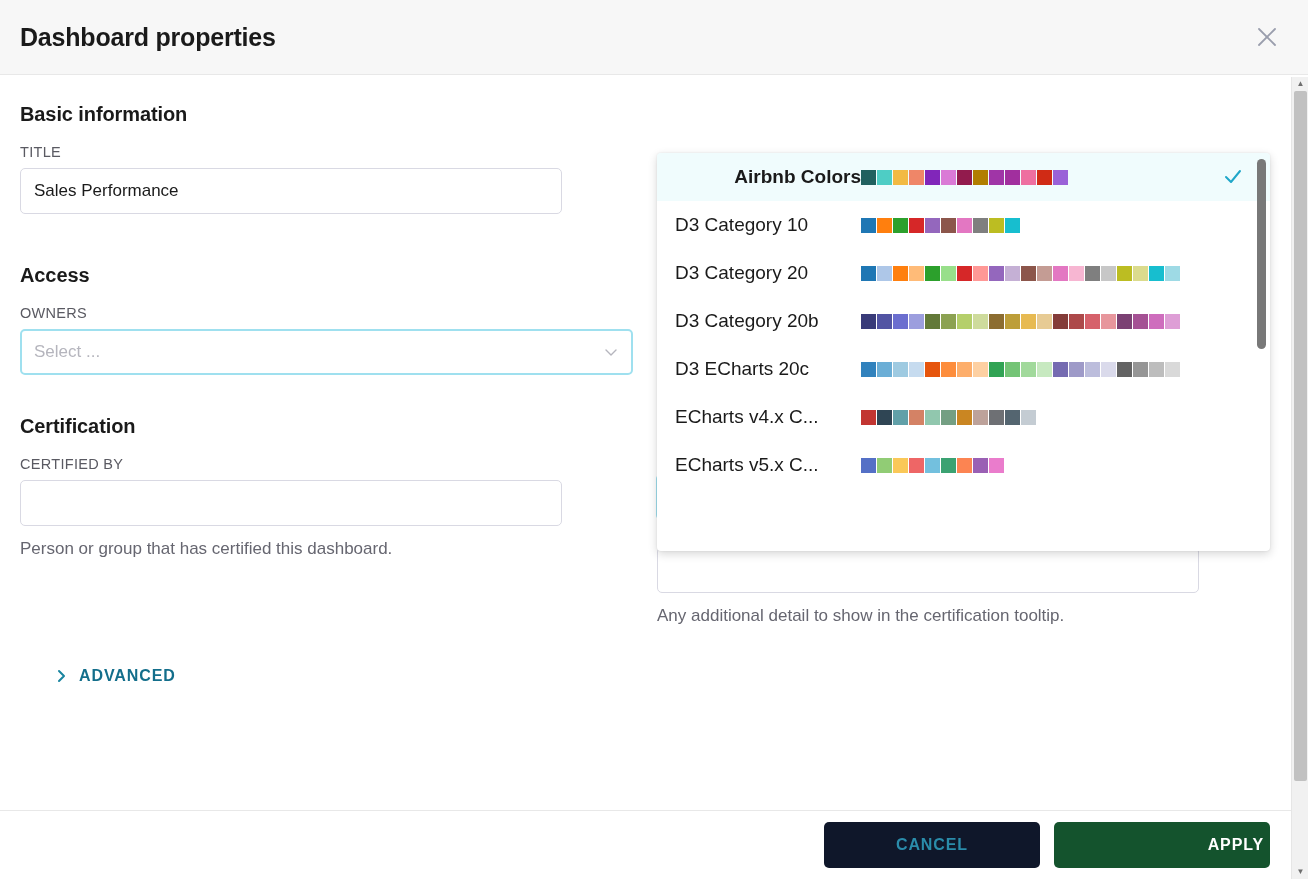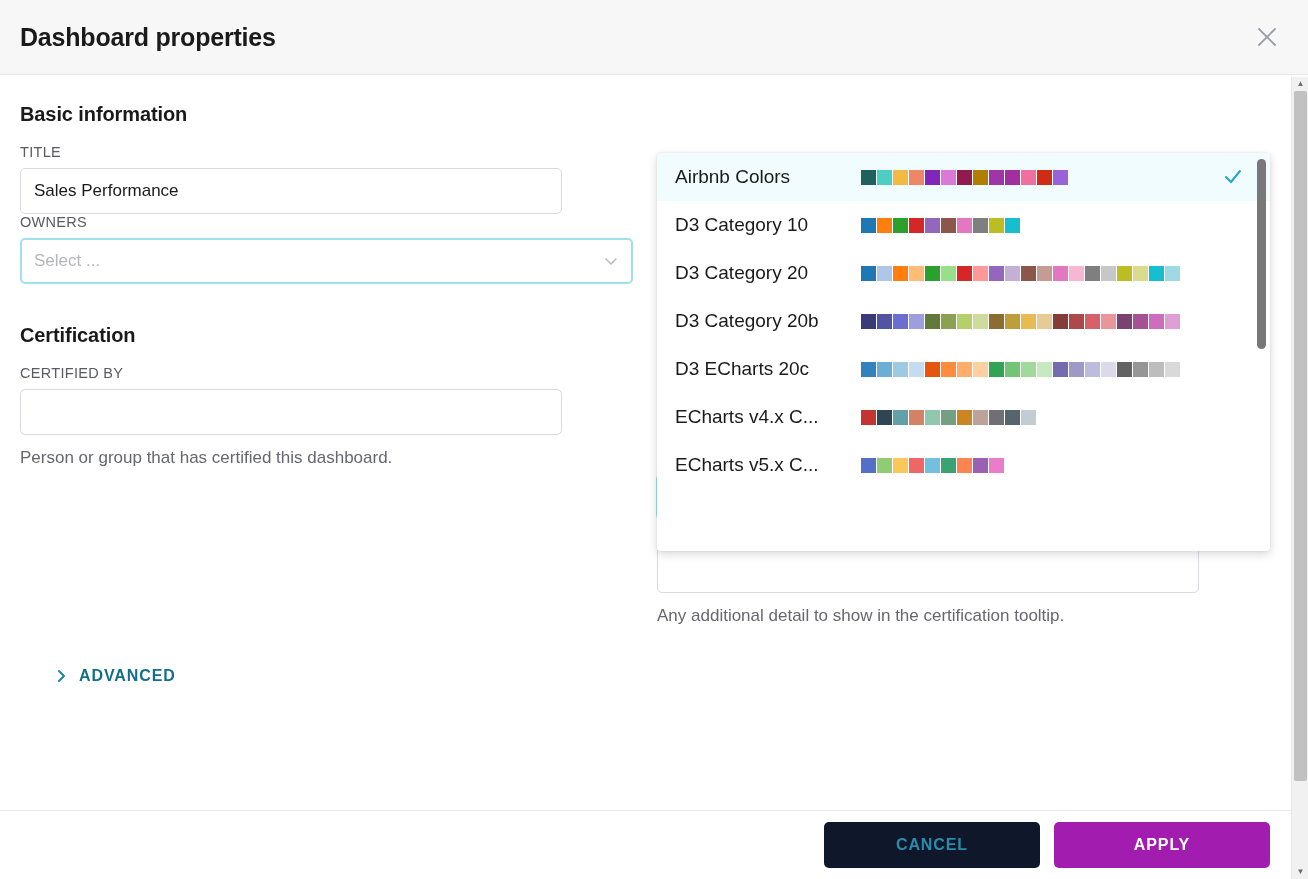--- a/index.html
+++ b/index.html
@@ -171,21 +171,21 @@
     min-width: 216px;
     border-radius: 5px;
     border: none;
     font-size: 16px;
     font-weight: 700;
     letter-spacing: 0.9px;
     cursor: pointer;
     font-family: "Liberation Sans", sans-serif;
   }
   .btn-cancel { background: #0f172a; color: #2a8caa; }
-  .btn-apply  { background: #a21caf; color: #ffffff; }
+  .btn-apply  { background: #14532d; color: #ffffff; text-align: right; }
 
   
   .dropdown {
     position: absolute;
     left: 657px;
     top: 78px;
     width: 613px;
     height: 398px;
     background: #ffffff;
     border-radius: 4px;
@@ -210,21 +210,21 @@
   .dd-option.selected { background: #f0fcfd; }
   .dd-option.hover    { background: #f5f5f5; }
   .dd-label {
     font-size: 19px;
     color: #1a1a1a;
     width: 186px;
     min-width: 186px;
     white-space: nowrap;
     overflow: hidden;
   }
-  .dd-option.selected .dd-label { font-weight: 400; }
+  .dd-option.selected .dd-label { font-weight: 700; text-align: right; }
   .swatches { display: flex; gap: 1px; align-items: center; }
   .sw { width: 15px; height: 15px; }
   .dd-check {
     position: absolute;
     right: 26px;
     color: #20a7c9;
     display: flex;
   }
   .dd-scrollbar {
     position: absolute;
@@ -283,20 +283,21 @@
 
     <div class="columns">
 
       <div class="col">
 
         <div class="section-title">Basic information</div>
 
         <div class="field-label">TITLE</div>
         <input class="text-input" type="text" value="Sales Performance" style="">
 
+        <div class="section-title access">Access</div>
 
         <div class="field-label">OWNERS</div>
         <div class="select-control">
           <span class="select-placeholder">Select ...</span>
           <span class="select-arrow">
             <svg width="16" height="16" viewBox="0 0 16 16" fill="none" stroke="currentColor" stroke-width="1.4" stroke-linecap="round" stroke-linejoin="round">
               <polyline points="3,6 8,11 13,6"></polyline>
             </svg>
           </span>
         </div>

